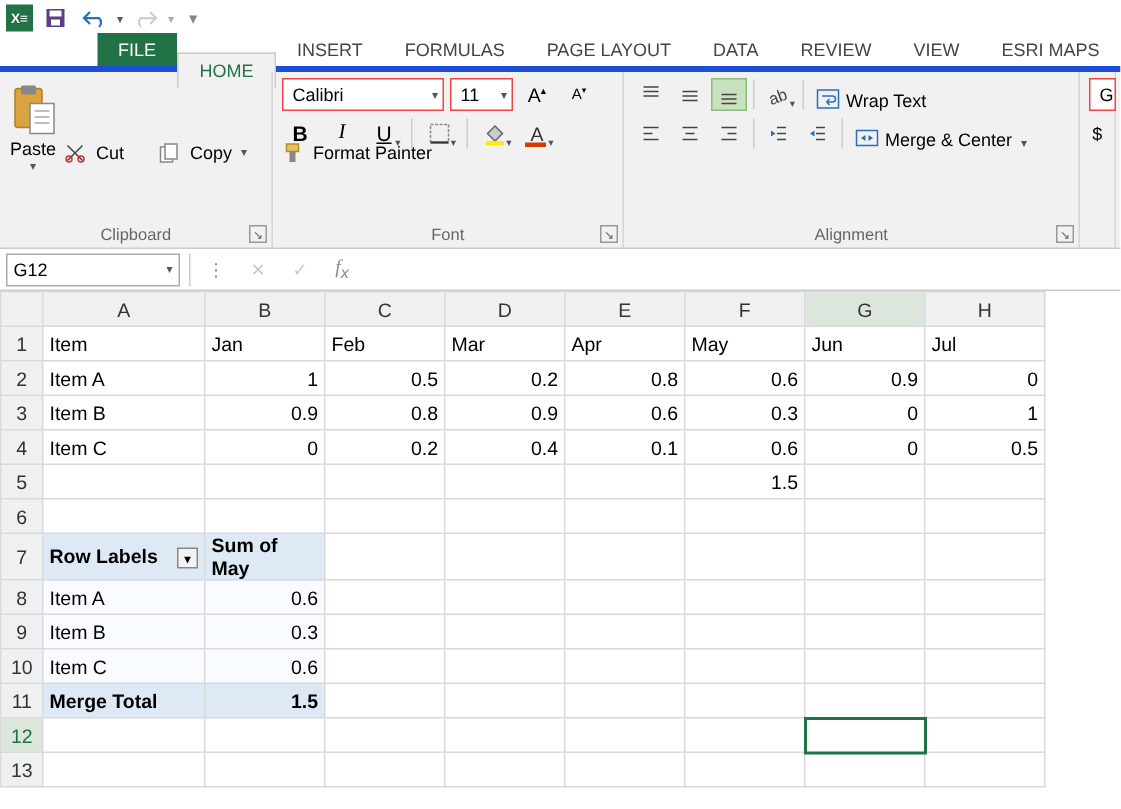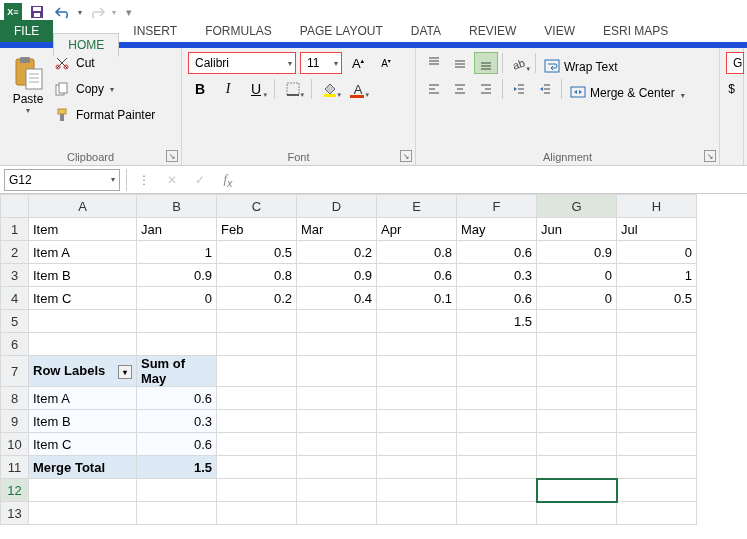--- a/index.html
+++ b/index.html
@@ -6,36 +6,36 @@
 body { background: #fff; width: 747px; height: 539px; overflow: hidden; font-size: 12px; }
 
 
 .titlebar { background: #fff; height: 24px; display: flex; align-items: center; padding: 0 4px; gap: 4px; }
 .titlebar .xl-icon { width: 18px; height: 18px; background: #217346; color: #fff; display: flex; align-items: center; justify-content: center; font-size: 9px; font-weight: bold; }
 .titlebar .qat-btn { width: 22px; height: 20px; display: flex; align-items: center; justify-content: center; cursor: pointer; }
 .titlebar .qat-btn.disabled { opacity: 0.4; }
 .titlebar svg { display: block; }
 
 
-.ribbon-tabs { height: 24px; display: flex; align-items: flex-end; border-bottom: 6px solid #1d4ed8; }
+.ribbon-tabs { height: 24px; display: flex; align-items: flex-end; border-bottom: 4px solid #1d4ed8; justify-content: flex-end; }
 .ribbon-tab { padding: 4px 14px; font-size: 12px; cursor: pointer; color: #444; text-transform: uppercase; }
 .ribbon-tab.file { background: #217346; color: #fff; }
 .ribbon-tab.active { border: 1px solid #ccc; border-bottom: 1px solid #f1f1f1; background: #f1f1f1; color: #217346; position: relative; top: 15px; }
 
 
 .ribbon { background: #f1f1f1; height: 118px; display: flex; border-bottom: 1px solid #ccc; }
 .ribbon-group { border-right: 1px solid #d6d6d6; padding: 4px 6px 2px 6px; display: flex; flex-direction: column; justify-content: space-between; position: relative; }
 .ribbon-group-label { text-align: center; font-size: 11px; color: #666; padding-top: 2px; }
 .dialog-launcher { position: absolute; right: 3px; bottom: 3px; width: 12px; height: 12px; border: 1px solid #999; font-size: 8px; color: #666; display: flex; align-items: center; justify-content: center; }
 
 
 .clip-body { display: flex; gap: 2px; flex: 1; }
 .paste-btn { display: flex; flex-direction: column; align-items: center; width: 44px; cursor: pointer; padding-top: 2px; }
 .paste-btn .icon-box { width: 32px; height: 38px; display:flex; align-items:center; justify-content:center; }
-.clip-rows { display: flex; flex-direction: column; gap: 8px; padding-top: 2px; }
+.clip-rows { display: flex; flex-direction: row; gap: 18px; padding-top: 2px; }
 .clip-row { display: flex; align-items: center; gap: 6px; cursor: pointer; padding: 1px 2px; white-space: nowrap; }
 .clip-row .mini-icon { width: 16px; height: 16px; display:flex; align-items:center; justify-content:center; }
 
 
 .font-body { display: flex; flex-direction: column; gap: 4px; flex: 1; }
 .font-row { display: flex; align-items: center; gap: 4px; }
 .combo { background: #fff; border: 1px solid #ef4444; height: 22px; display: flex; align-items: center; padding: 0 3px 0 6px; font-size: 12px; justify-content: space-between; }
 .combo .dd { font-size: 8px; color: #555; }
 .font-name { width: 108px; }
 .font-size { width: 42px; }

